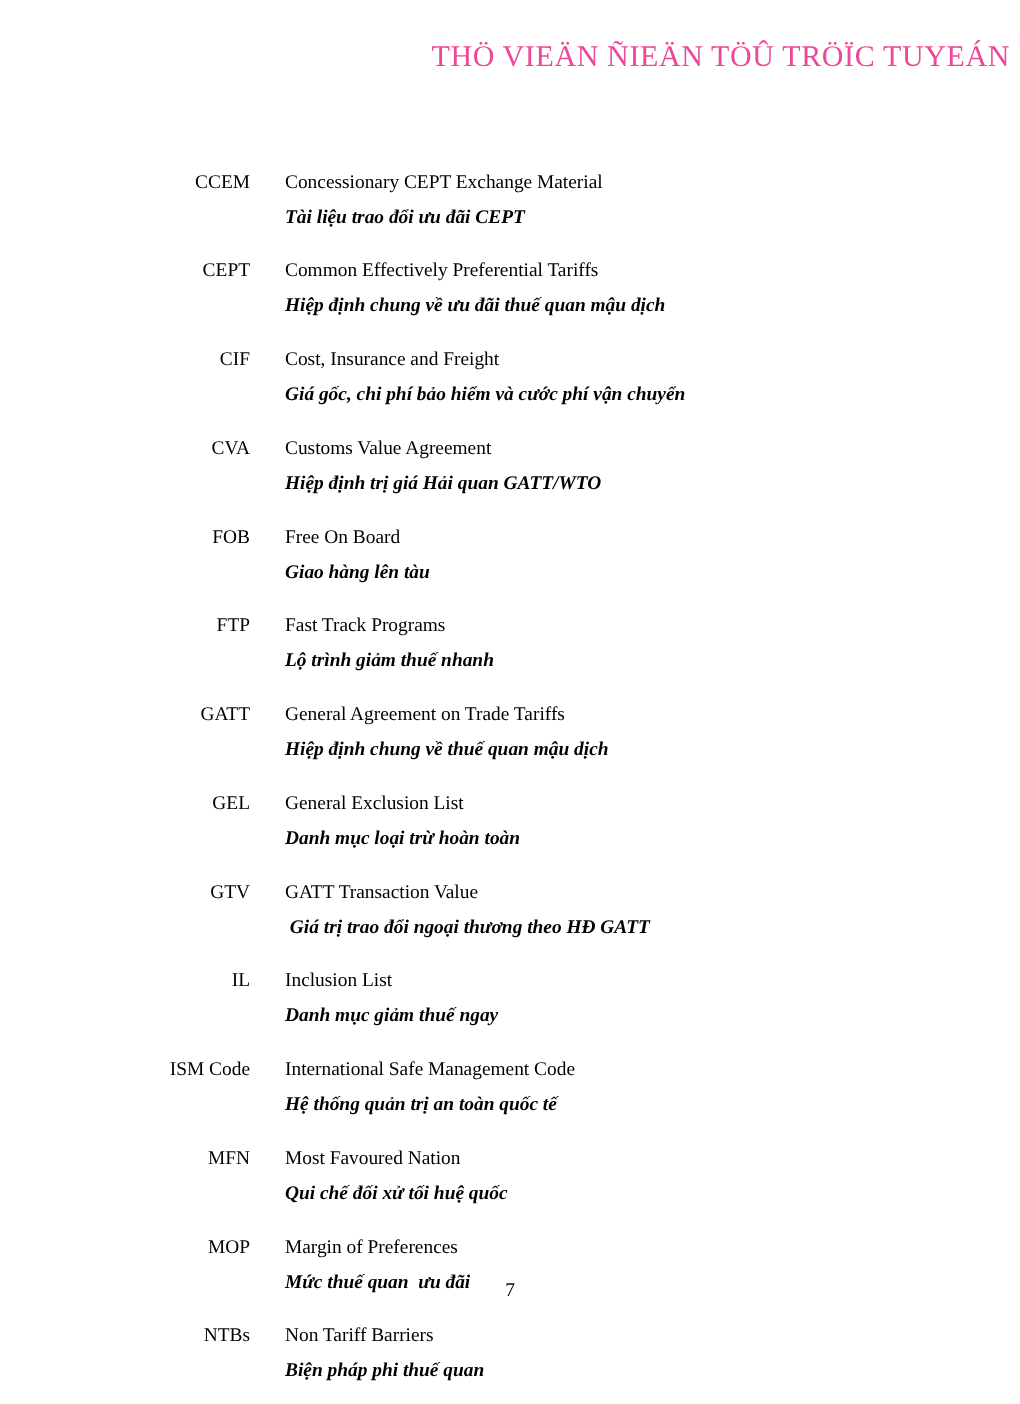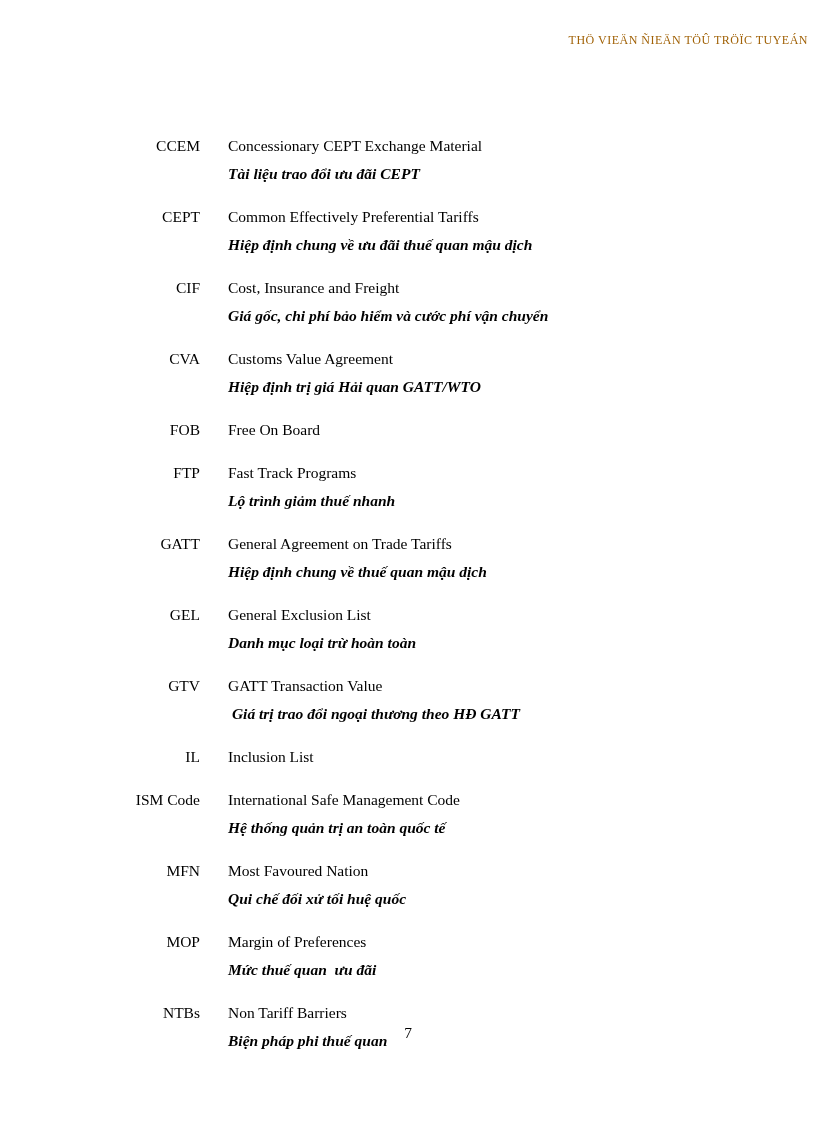--- a/index.html
+++ b/index.html
@@ -13,24 +13,24 @@
     height: 1123px;
     background: #ffffff;
     font-family: "Liberation Serif", serif;
     color: #000000;
     overflow: hidden;
   }
   .header-title {
     position: absolute;
     top: 33px;
     right: 8px;
-    font-size: 12px;
+    font-size: 24px;
     letter-spacing: 0.5px;
     white-space: nowrap;
-    color: #a16207;
+    color: #ec4899;
     margin-left: 28px;
   }
   .abbr-list {
     position: absolute;
     top: 132px;
     left: 0;
     width: 691px;
   }
   .entry {
     display: flex;
@@ -103,20 +103,21 @@
         <div class="abbr">CVA</div>
         <div class="defs">
           <div class="english">Customs Value Agreement</div>
           <div class="vietnamese">Hiệp định trị giá Hải quan GATT/WTO</div>
         </div>
       </div>
       <div class="entry">
         <div class="abbr">FOB</div>
         <div class="defs">
           <div class="english">Free On Board</div>
+          <div class="vietnamese">Giao hàng lên tàu</div>
         </div>
       </div>
       <div class="entry">
         <div class="abbr">FTP</div>
         <div class="defs">
           <div class="english">Fast Track Programs</div>
           <div class="vietnamese">Lộ trình giảm thuế nhanh</div>
         </div>
       </div>
       <div class="entry">
@@ -137,20 +138,21 @@
         <div class="abbr">GTV</div>
         <div class="defs">
           <div class="english">GATT Transaction Value</div>
           <div class="vietnamese"> Giá trị trao đổi ngoại thương theo HĐ GATT</div>
         </div>
       </div>
       <div class="entry">
         <div class="abbr">IL</div>
         <div class="defs">
           <div class="english">Inclusion List</div>
+          <div class="vietnamese">Danh mục giảm thuế ngay</div>
         </div>
       </div>
       <div class="entry">
         <div class="abbr">ISM Code</div>
         <div class="defs">
           <div class="english">International Safe Management Code</div>
           <div class="vietnamese">Hệ thống quản trị an toàn quốc tế</div>
         </div>
       </div>
       <div class="entry">

